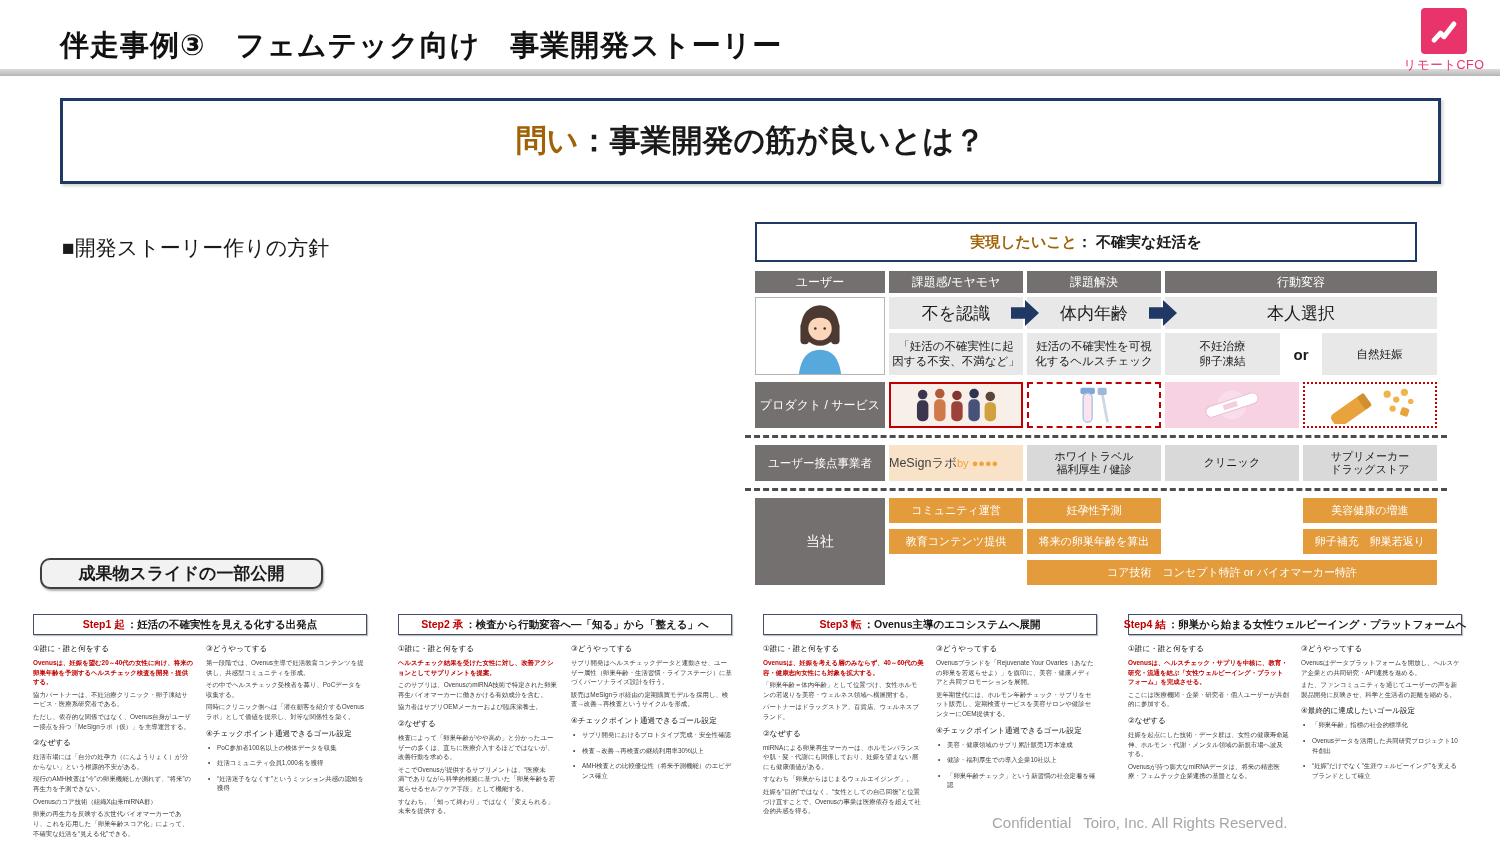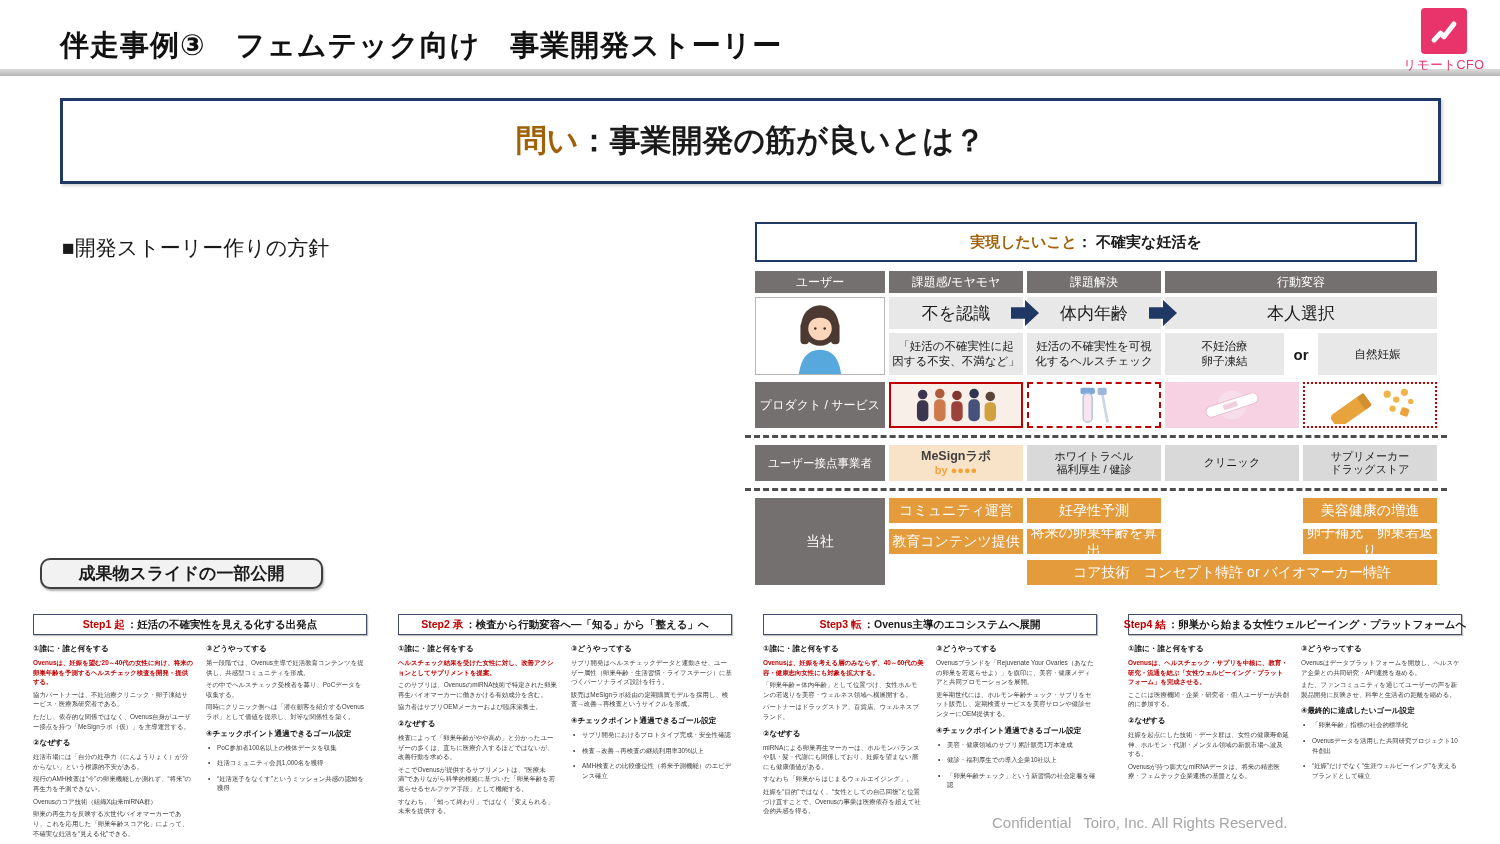--- a/index.html
+++ b/index.html
@@ -28,50 +28,50 @@
   .phase-row{height:22px;margin-bottom:4px}
   .span45{grid-column:4/6}
   .mid-grid{display:grid;grid-template-columns:130px 134px 134px 134px 134px;grid-template-rows:32px 42px;gap:4px;position:relative;margin-bottom:7px}
   .avatar-box{grid-row:1/3;grid-column:1;border:1px solid #b5b5b5;background:#fff;display:flex;align-items:flex-end;justify-content:center;overflow:hidden}
   .cell-light{background:#E9E8E8;display:flex;align-items:center;justify-content:center;font-size:17px;text-align:center}
   .desc{white-space:pre-line;font-size:11.5px;line-height:1.3}
   .flow-arrow{position:absolute;width:28px;height:26px;top:3px;background:#1F3864;clip-path:polygon(0 28%,50% 28%,50% 0,100% 50%,50% 100%,50% 72%,0 72%)}
   .fa1{left:256px}.fa2{left:394px}
   .or-wrap{grid-column:4/6;display:flex;align-items:stretch;gap:0}
   .or-cell{flex:1}
-  .or-label{width:34px;display:flex;align-items:center;justify-content:center;font-weight:bold;font-size:15px}
+  .or-label{width:42px;display:flex;align-items:center;justify-content:center;font-weight:bold;font-size:15px}
   .product-row{height:46px}
   .pcell{display:flex;align-items:center;justify-content:center;overflow:hidden}
   .pc1{border:2px solid #C00000;background:#f7efe8}
   .pc2{border:2px dashed #C00000;background:#fff}
   .pc3{background:#f6d2e2}
   .pc4{border:2px dotted #C00000;background:#fff}
   .dash-sep{border-top:3px dashed #4d4d4d;margin:7px 0 7px -10px;width:702px}
   .touch-row{height:36px}
-  .touch-mesign{background:#F8E3C9;display:flex;flex-direction:column;align-items:center;justify-content:center;font-weight:bold;line-height:1.15}
+  .touch-mesign{background:#F8E3C9;display:flex;flex-direction:row;align-items:center;justify-content:flex-start;font-weight:normal;line-height:1.15}
   .mesign-1{font-size:12.5px;color:#3f3f3f}
   .mesign-2{font-size:11px;color:#F2A43A}
   .touch-cell{background:#D9D9D9;font-size:11px;display:flex;align-items:center;justify-content:center;text-align:center;white-space:pre-line;line-height:1.2}
   .company-row{display:grid;grid-template-columns:130px 134px 134px 134px 134px;grid-template-rows:25px 25px 25px;column-gap:4px;row-gap:6px}
   .company-label{grid-column:1;grid-row:1/4}
-  .cell-orange{background:#E49B3B;color:#fff;display:flex;align-items:center;justify-content:center;font-size:14px;text-align:center}
+  .cell-orange{background:#E49B3B;color:#fff;display:flex;align-items:center;justify-content:center;font-size:11px;text-align:center}
   .co1{grid-column:2;grid-row:1}.co2{grid-column:3;grid-row:1}.co3{grid-column:5;grid-row:1}
   .co4{grid-column:2;grid-row:2}.co5{grid-column:3;grid-row:2}.co6{grid-column:5;grid-row:2}
   .co7{grid-column:3/6;grid-row:3}
 
   .deliverable-btn{position:absolute;left:40px;top:558px;width:283px;height:31px;border:2px solid #3f3f3f;border-radius:10px;background:#f2f2f2;display:flex;align-items:center;justify-content:center;font-size:17px;font-weight:bold;box-shadow:1px 2px 2px rgba(0,0,0,.3)}
 
   
   .steps{position:absolute;left:33px;top:614px;display:flex;gap:31px}
   .step{width:334px}
   .step-header{height:21px;border:1px solid #44506b;background:#fff;display:flex;align-items:center;justify-content:center;font-size:10.5px;font-weight:bold;box-shadow:1px 1px 1px rgba(0,0,0,.25);white-space:nowrap}
   .step-label{color:#C00000;margin-right:2px}
   .step-body{display:flex;gap:12px;margin-top:9px}
   .step-col{flex:1;min-width:0}
-  .sec-heading{font-size:7.6px;font-weight:bold;margin:7px 0 4px;color:#111}
+  .sec-heading{font-size:7.6px;font-weight:normal;margin:7px 0 4px;color:#111}
   .step-col > .sec-heading:first-child{margin-top:0}
   .sec-item{font-size:6.4px;line-height:1.5;margin-bottom:3px;color:#3a3a3a}
   .sec-item.red{color:#C00000;font-weight:bold}
   .sec-item.bullet{padding-left:11px;position:relative;margin-bottom:6px}
   .sec-item.bullet::before{content:"•";position:absolute;left:2px;top:0}
 
   .footer{position:absolute;left:992px;top:814px;font-size:15px;color:#a6a6a6;display:flex;gap:12px}
 </style>
 </head>
 <body>

